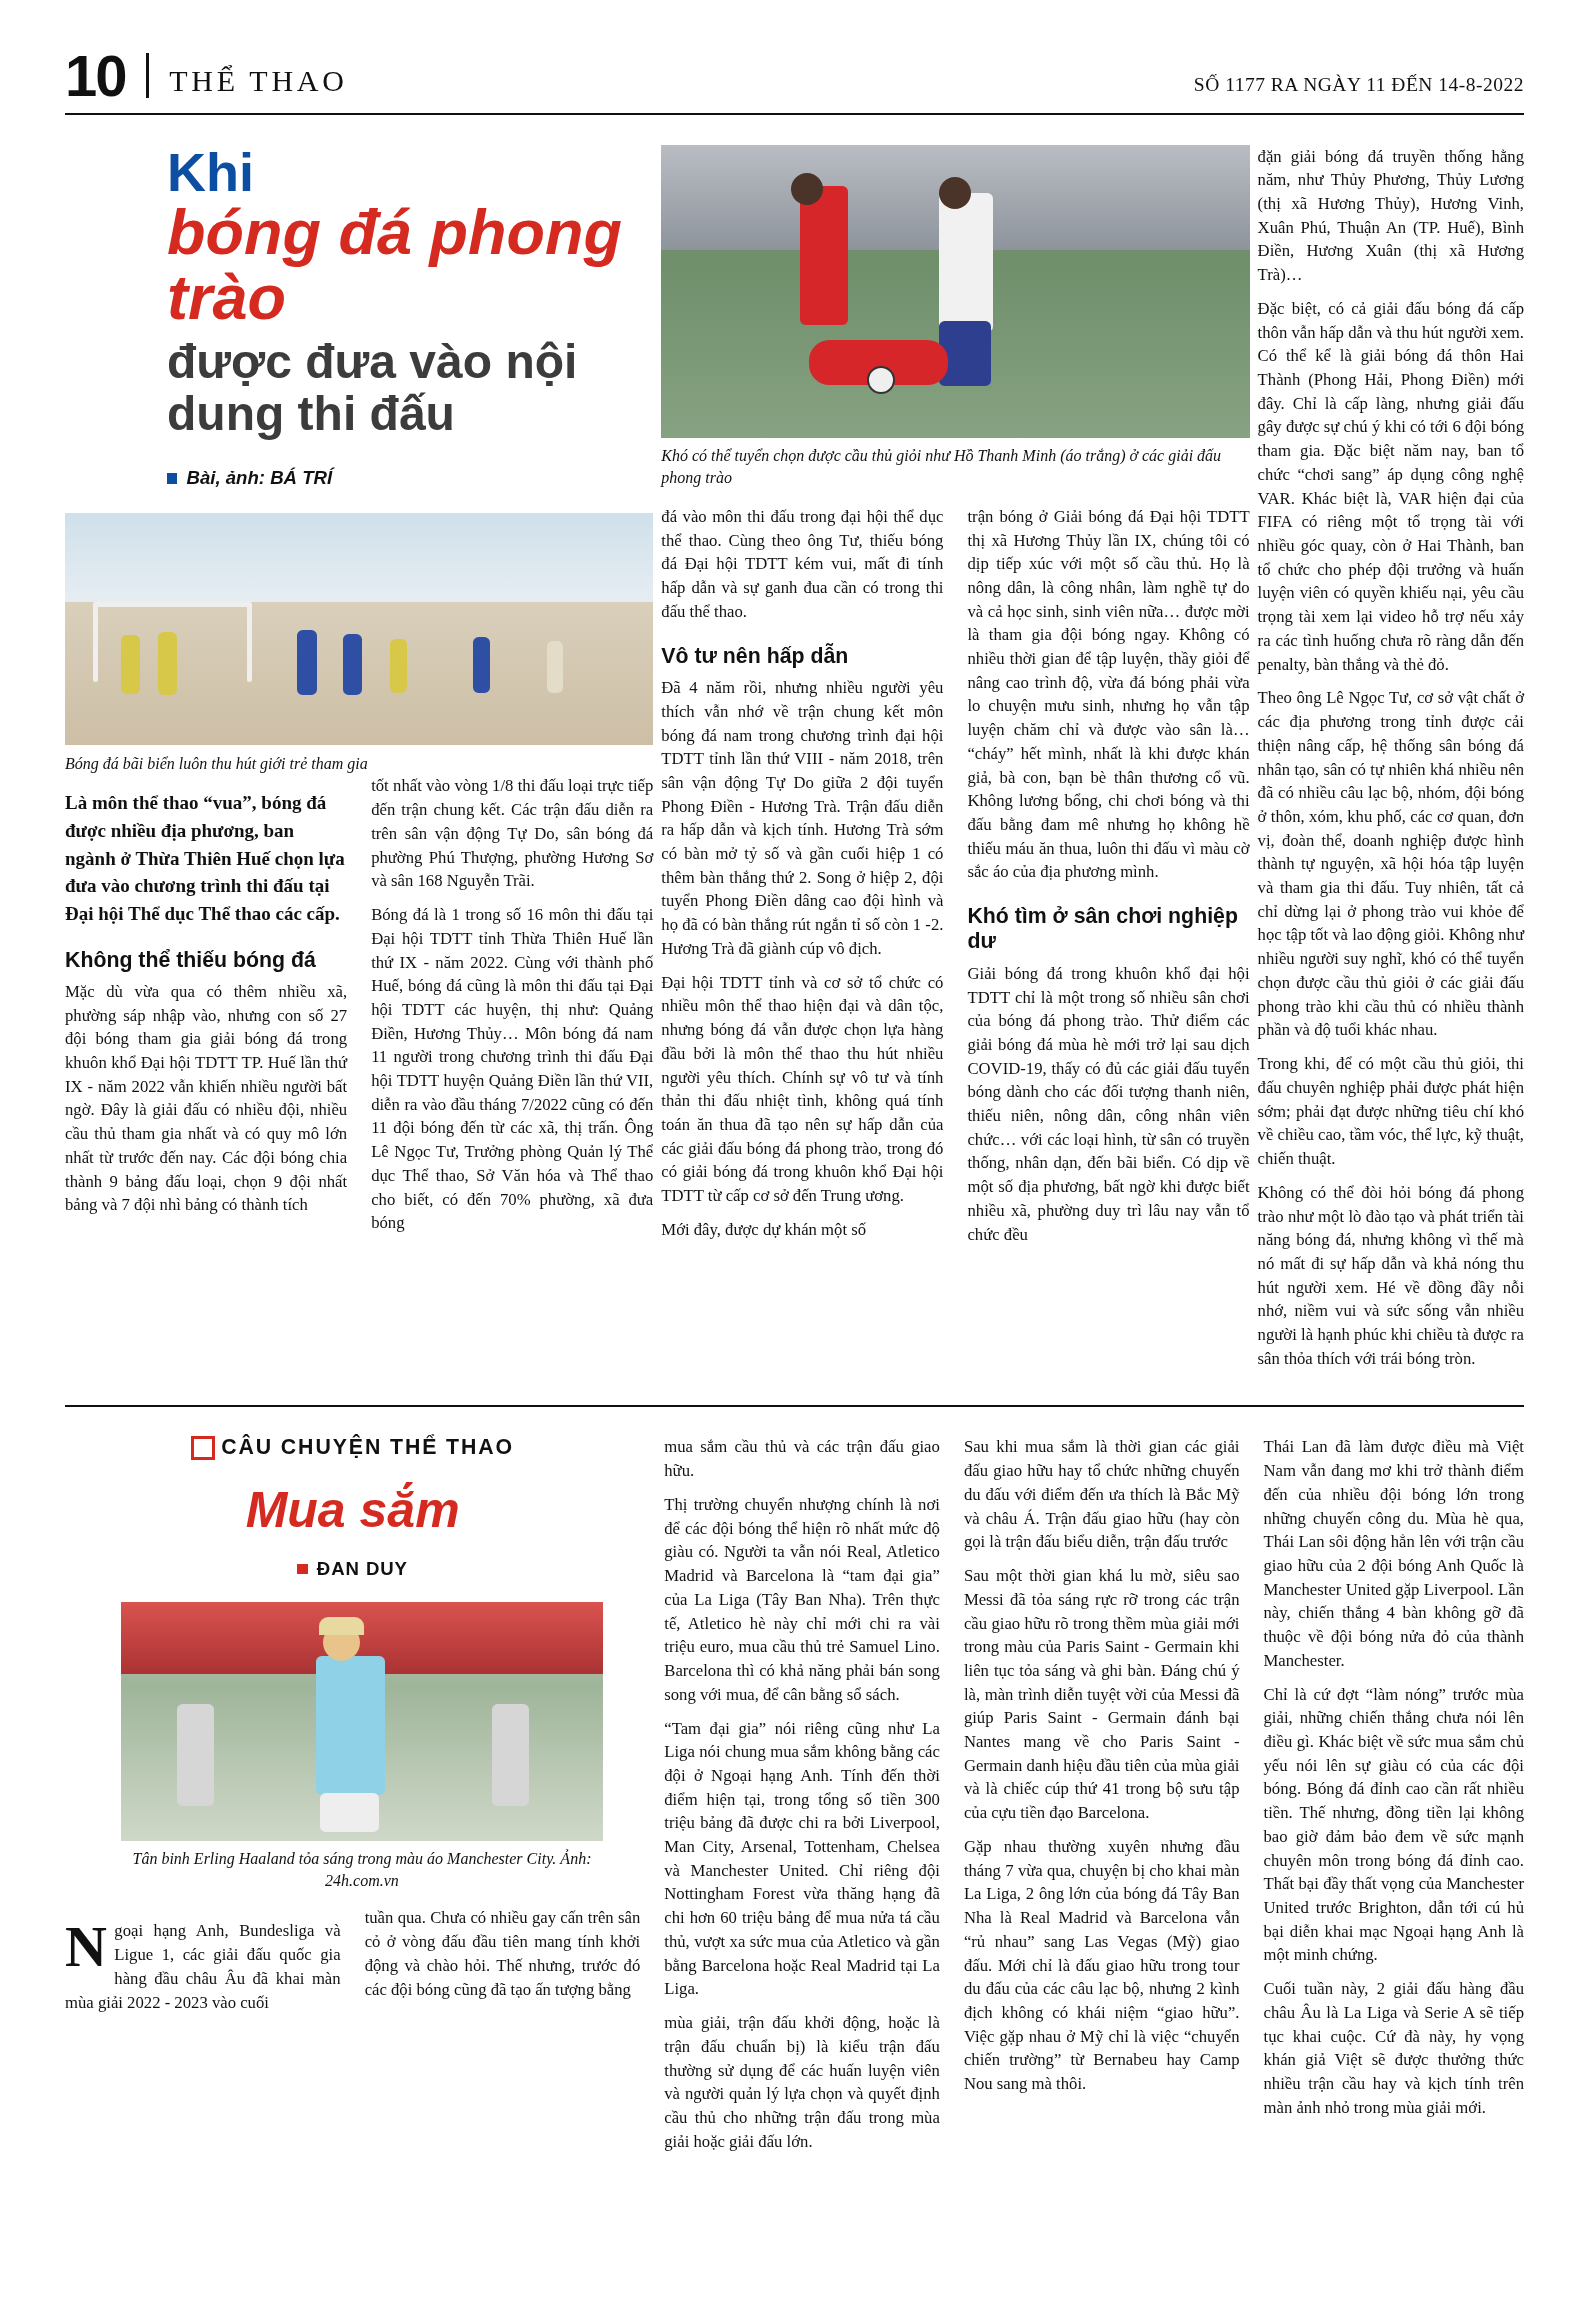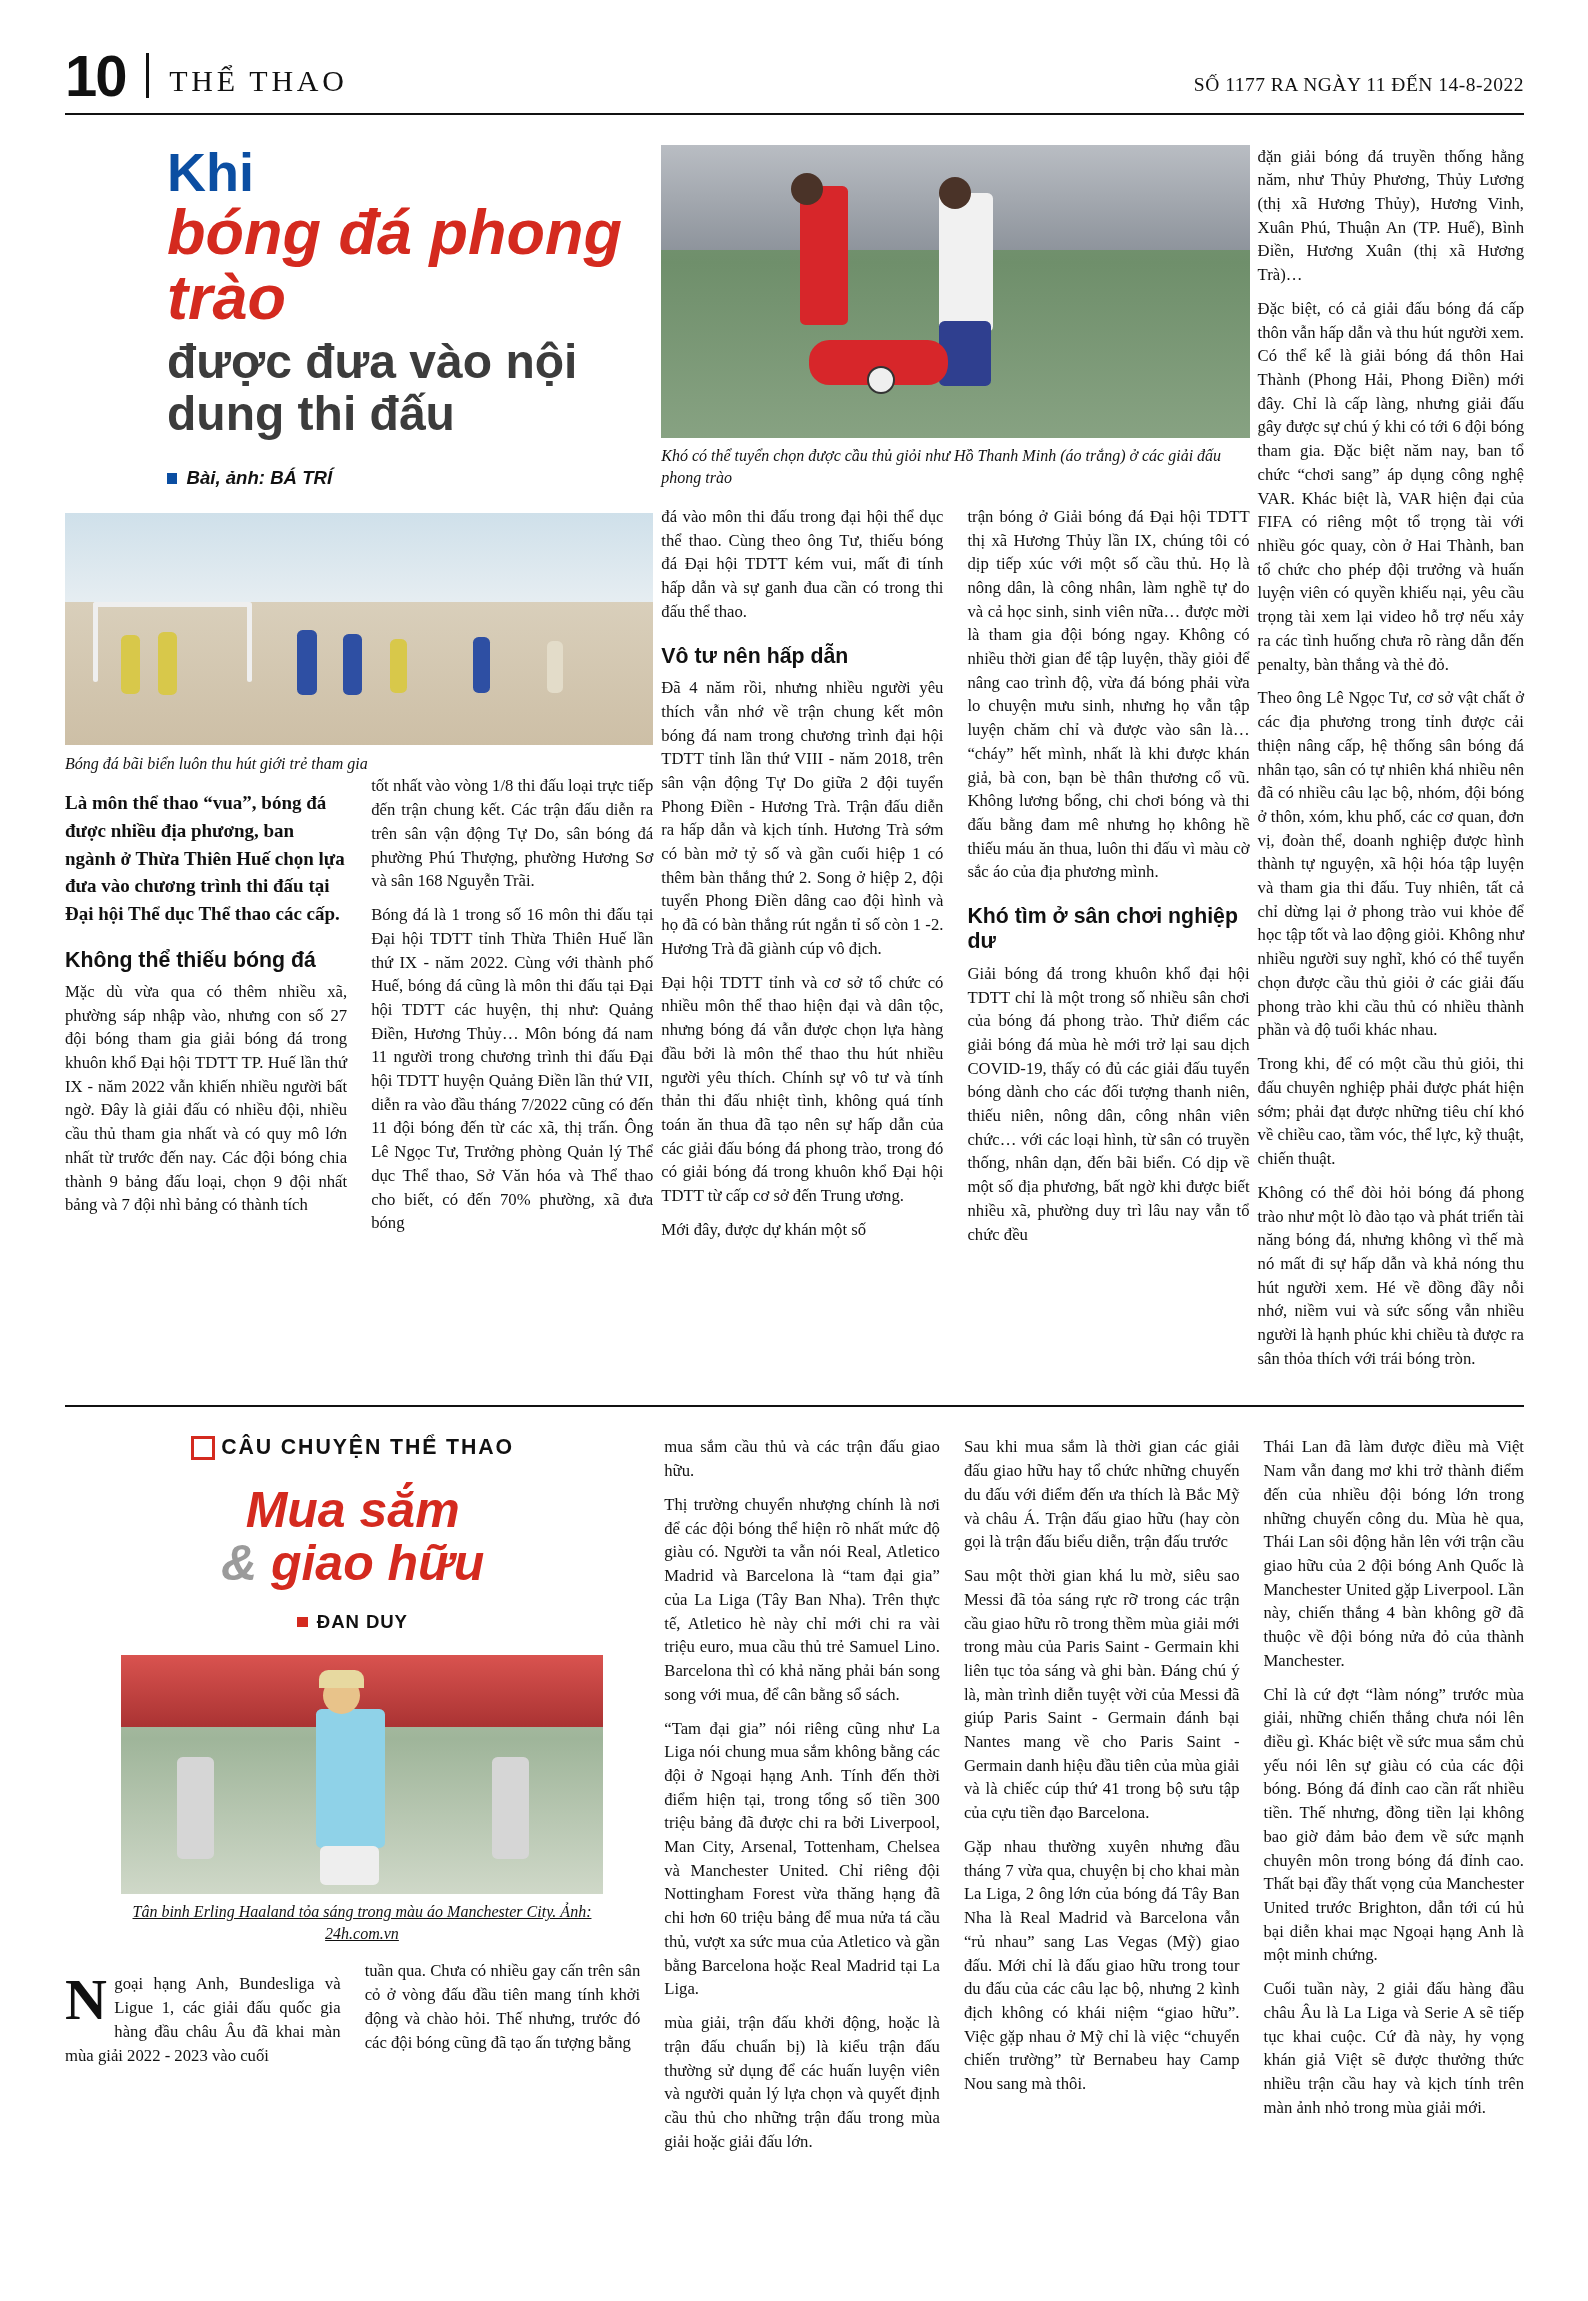--- a/index.html
+++ b/index.html
@@ -175,41 +175,37 @@
 
   <div class="bottom">
 
     <div class="b-left">
       <div class="cs-badge">
         <span class="cs-mark"></span>
         <span class="cs-text">CÂU CHUYỆN THỂ THAO</span>
       </div>
       <div class="b-headline">
         <div class="bh1">Mua sắm</div>
-        <div class="bh2">
-          <span class="amp">&amp;</span>
-          <span>giao hữu</span>
-        </div>
       </div>
       <div class="b-byline">
         <span class="sq-red"></span>
         <span>ĐAN DUY</span>
       </div>
 
       <div class="photo photo-haaland" style="margin-left:56px;width:482px;">
         <div class="pitch2"></div>
         <div class="crowd2"></div>
         <div class="fig" style="left:195px;top:54px;width:69px;height:139px;background:#8fd2e8;"></div>
         <div class="fig" style="left:202px;top:22px;width:37px;height:37px;border-radius:50%;background:#e8c38a;"></div>
         <div class="fig" style="left:198px;top:15px;width:45px;height:18.6px;border-radius:9.3px 9.3px 0 0;background:#e7d9a0;"></div>
         <div class="fig" style="left:199px;top:191px;width:59px;height:39px;background:#eeeeee;"></div>
         <div class="fig" style="left:56px;top:102px;width:37px;height:102px;background:#d6d6d6;"></div>
         <div class="fig" style="left:371px;top:102px;width:37px;height:102px;background:#d6d6d6;"></div>
       </div>
-      <div class="cap-c" style="margin-left:56px;width:482px;text-decoration:underline;">Tân binh Erling Haaland tỏa sáng trong màu áo Manchester City. Ảnh: 24h.com.vn</div>
+      <div class="cap-c" style="margin-left:56px;width:482px;">Tân binh Erling Haaland tỏa sáng trong màu áo Manchester City. Ảnh: 24h.com.vn</div>
 
       <div class="two-col" style="margin-top:15px;">
         <p class="dropcap-p">Ngoại hạng Anh, Bundesliga và Ligue 1, các giải đấu quốc gia hàng đầu châu Âu đã khai màn mùa giải 2022 - 2023 vào cuối</p>
         <p class="body">tuần qua. Chưa có nhiều gay cấn trên sân cỏ ở vòng đấu đầu tiên mang tính khởi động và chào hỏi. Thế nhưng, trước đó các đội bóng cũng đã tạo ấn tượng bằng</p>
       </div>
     </div>
 
     <div class="b-mid two-col">
       <p class="body">mua sắm cầu thủ và các trận đấu giao hữu.</p>
       <p class="body">Thị trường chuyển nhượng chính là nơi để các đội bóng thể hiện rõ nhất mức độ giàu có. Người ta vẫn nói Real, Atletico Madrid và Barcelona là “tam đại gia” của La Liga (Tây Ban Nha). Trên thực tế, Atletico hè này chỉ mới chi ra vài triệu euro, mua cầu thủ trẻ Samuel Lino. Barcelona thì có khả năng phải bán song song với mua, để cân bằng sổ sách.</p>

